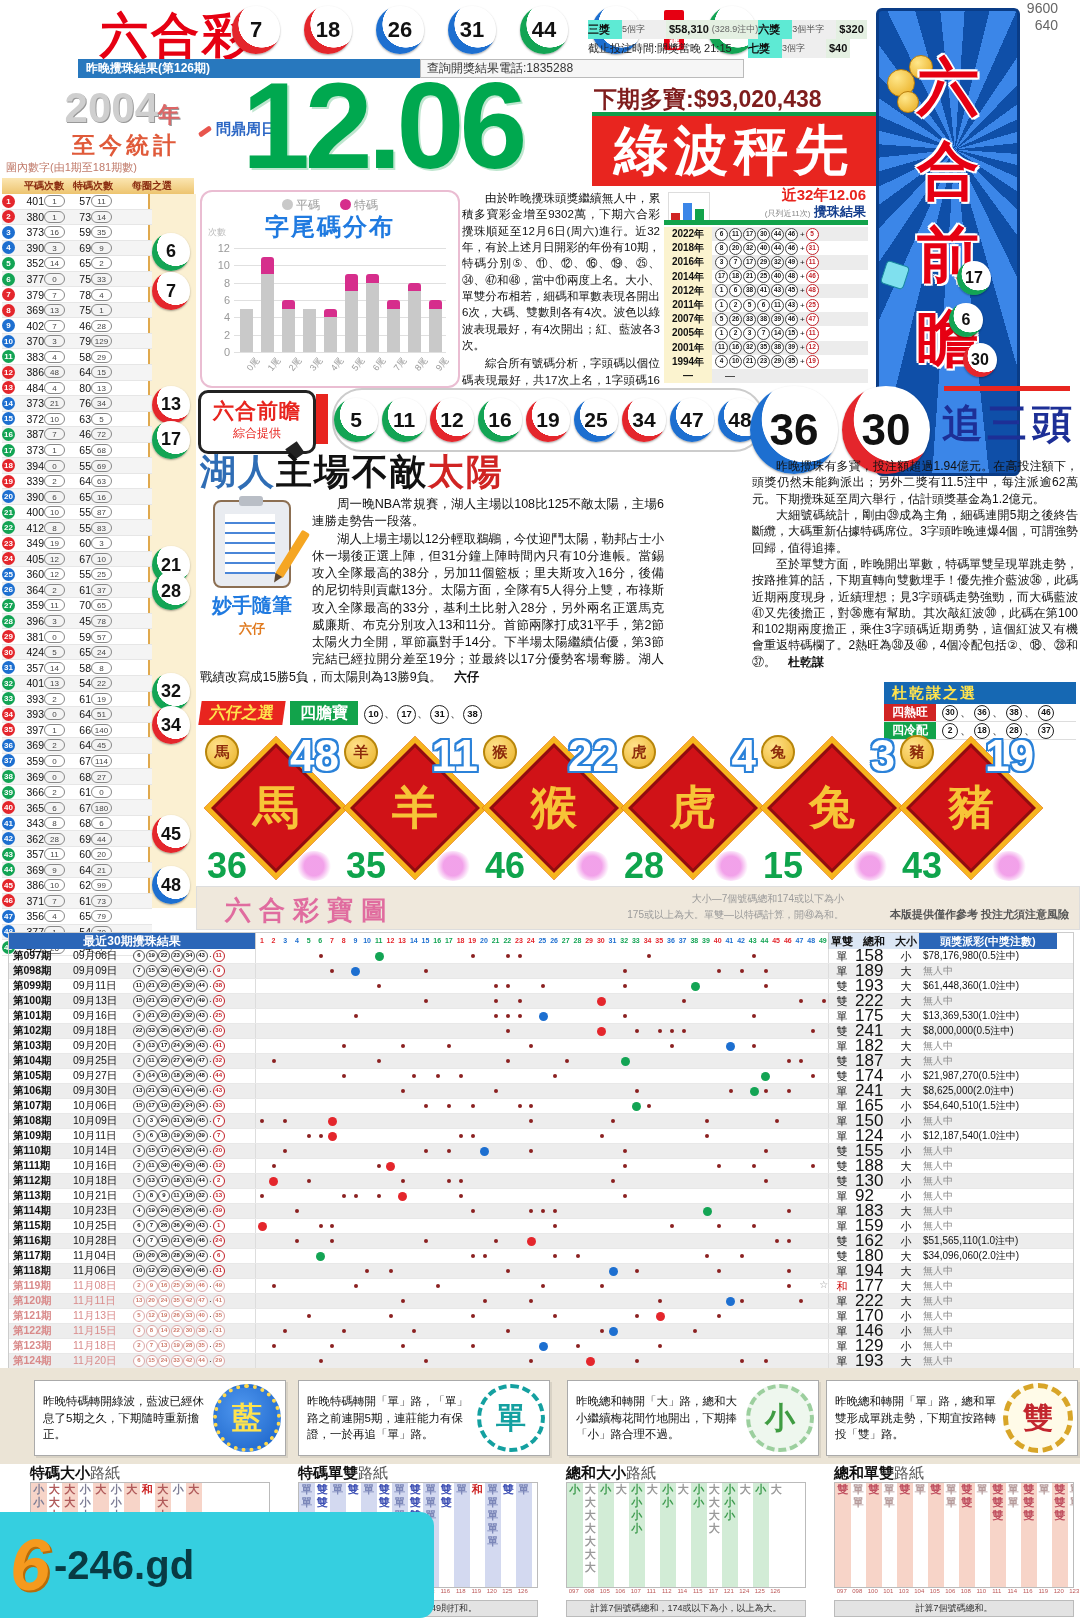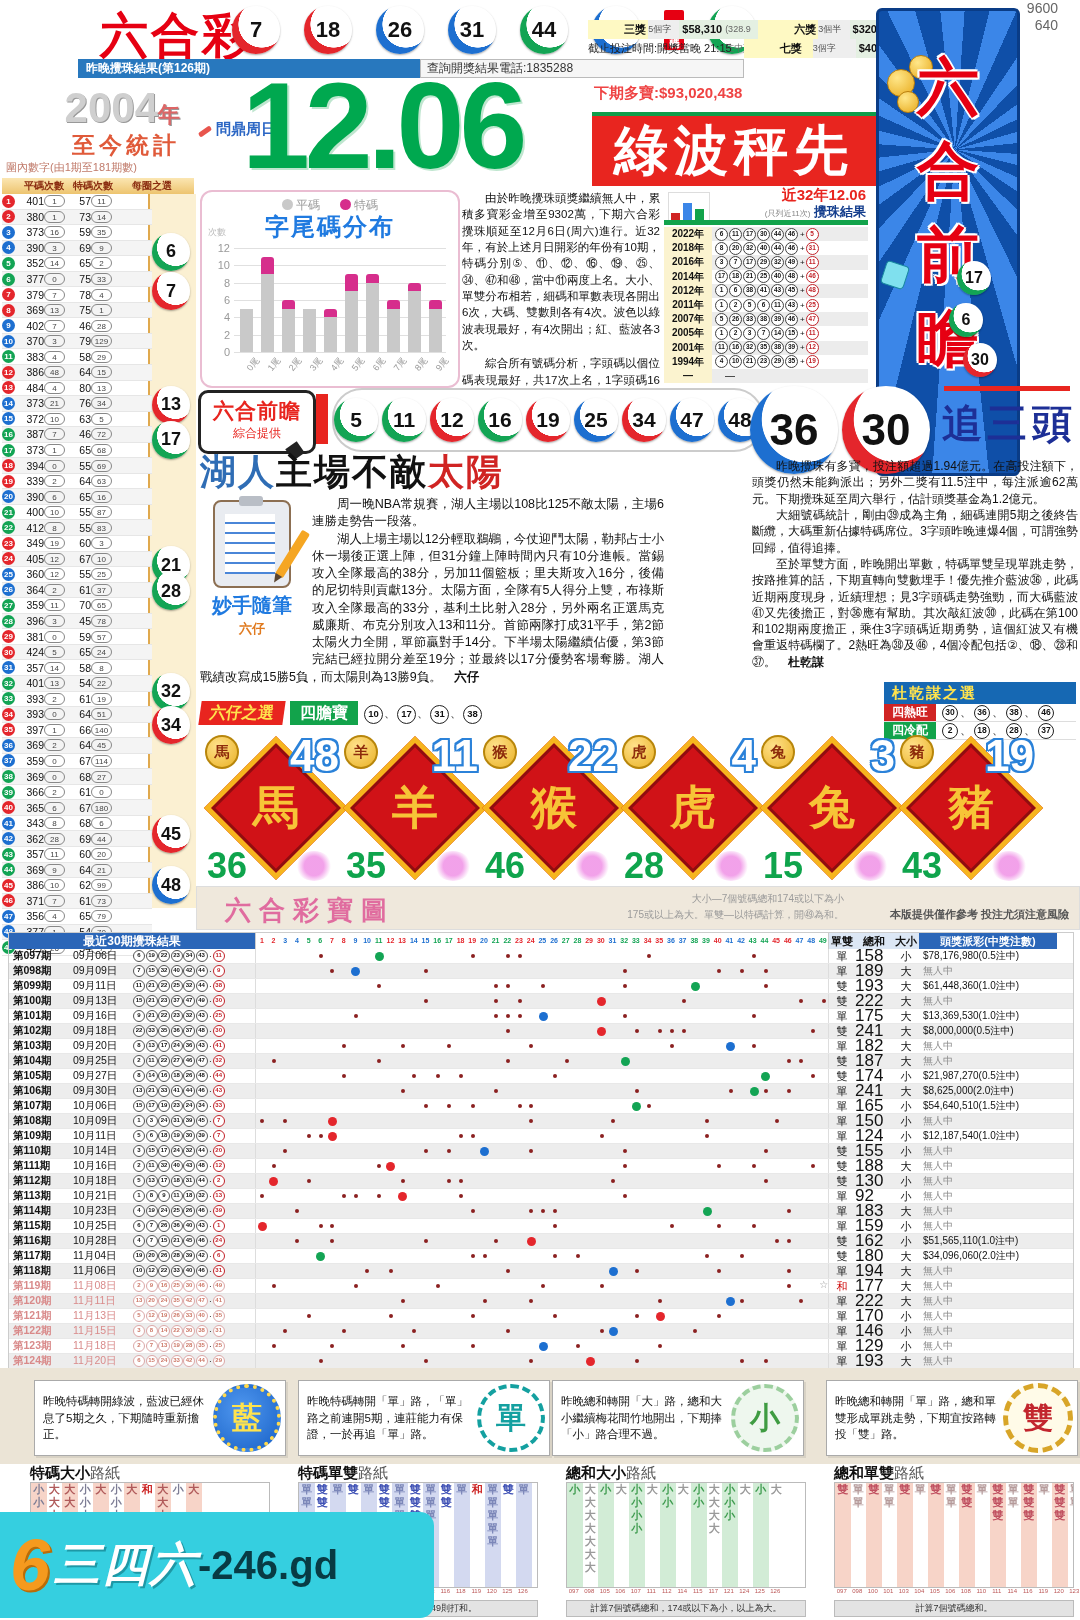--- a/index.html
+++ b/index.html
@@ -13,21 +13,21 @@
         font-weight:bold;color:#111;box-shadow:0 1px 2px rgba(0,0,0,.35);}
   .b48{width:48px;height:48px;font-size:22px;}
   .sp-tag{width:20px;height:40px;background:#e60012;color:#fff;font-size:10px;font-weight:bold;
           display:flex;align-items:center;justify-content:center;writing-mode:vertical-rl;border-radius:2px;}
   #hdr-blue{left:78px;top:59px;width:342px;height:19px;background:#2878be;color:#fff;
             font-size:12px;font-weight:bold;line-height:19px;padding-left:8px;box-sizing:border-box;}
   #hdr-phone{left:420px;top:59px;width:324px;height:19px;background:#f6f6f6;border:1px solid #bbb;
              font-size:12px;line-height:17px;padding-left:6px;box-sizing:border-box;color:#333;}
   #prize{left:588px;top:20px;width:292px;height:58px;font-size:11px;border-collapse:collapse;}
   #prize .pr{display:flex;height:19px;line-height:19px;}
-  .pn{font-weight:bold;width:34px;background:#fef9c3;padding-left:36px;}
+  .pn{font-weight:bold;width:34px;background:#5eead4;}
   .pu{width:44px;color:#555;font-size:9px;background:#eee;}
   .pa{background:#e4f0e2;padding:0 3px;font-weight:bold;}
   .pnote{font-size:9px;color:#666;background:#e4f0e2;}
   #clipped{right:22px;top:0;text-align:right;font-size:14px;color:#666;line-height:17px;}
   
   #rail{left:876px;top:8px;width:138px;height:462px;border:3px solid #0a3c86;border-radius:6px;
         background:repeating-conic-gradient(from 4deg at 55% 30%, #0f4fa8 0deg 10deg, #3b86e8 10deg 20deg);overflow:hidden;}
   .railchar{text-align:center;font-size:62px;font-weight:bold;color:#e60012;line-height:84px;
             text-shadow:-2px 0 #fff,2px 0 #fff,0 -2px #fff,0 2px #fff,2px 2px #fff,-2px -2px #fff;}
   .coin{position:absolute;border-radius:50%;background:radial-gradient(circle at 35% 30%,#ffe78a,#e8a91a);
@@ -53,21 +53,21 @@
   .sc{width:21px;text-align:right;color:#444;font-size:9px;}
   .circ-sm{display:inline-block;min-width:12px;height:12px;border:1px solid #888;border-radius:7px;
            font-size:8px;line-height:11px;text-align:center;padding:0 1px;box-sizing:border-box;}
   .pickball{position:absolute;left:152px;}
   .b36{width:38px;height:38px;font-size:18px;}
   
   #tagline{left:198px;top:120px;font-size:15px;font-weight:bold;color:#2b66c4;}
   .pencil{display:inline-block;width:14px;height:5px;background:#e8554d;transform:rotate(-35deg);margin-right:4px;border-radius:2px;}
   #bigdate{left:242px;top:56px;font-size:122px;font-weight:bold;color:#00a84f;letter-spacing:-5px;
            text-shadow:2px 2px 0 #bfe6cf;}
-  #jackpot{left:594px;top:84px;font-size:15px;font-weight:bold;color:#ef4444;}
+  #jackpot{left:594px;top:84px;font-size:23px;font-weight:bold;color:#7f1d1d;}
   #banner{left:592px;top:112px;width:284px;height:70px;background:#e8251f;border-top:4px solid #0e9e4a;
           color:#fff;font-size:54px;font-weight:bold;letter-spacing:6px;display:flex;align-items:center;justify-content:center;}
   
   #chartbox{left:200px;top:190px;width:256px;height:194px;border:2px solid #eabdd2;border-radius:12px;background:#fff;}
   #legend{position:absolute;left:0;top:5px;width:100%;display:flex;justify-content:center;gap:20px;
           font-size:12px;color:#999;}
   .ldot{display:inline-block;width:11px;height:11px;border-radius:50%;margin-right:3px;vertical-align:-1px;}
   #ctitle{position:absolute;left:0;top:19px;width:100%;text-align:center;font-size:24px;font-weight:bold;
           color:#1f7ae0;letter-spacing:2px;}
   #cylab{position:absolute;left:6px;top:34px;font-size:9px;color:#bbb;}
@@ -1961,21 +1961,21 @@
 <div class="abs" id="cstrip"></div>
 <div id="comments">
     <div class="cbox" style="left: 34px;">
       <div class="ctext">昨晚特碼轉開綠波，藍波已經休息了5期之久，下期隨時重新擔正。</div>
       <div class="stamp s-blue">藍</div>
     </div>
     <div class="cbox" style="left: 298px;">
       <div class="ctext">昨晚特碼轉開「單」路，「單」路之前連開5期，連莊能力有保證，一於再追「單」路。</div>
       <div class="stamp s-teal">單</div>
     </div>
-    <div class="cbox" style="left: 552px;">
+    <div class="cbox" style="left: 567px;">
       <div class="ctext">昨晚總和轉開「大」路，總和大小繼續梅花間竹地開出，下期捧「小」路合理不過。</div>
       <div class="stamp s-green">小</div>
     </div>
     <div class="cbox" style="left: 826px;">
       <div class="ctext">昨晚總和轉開「單」路，總和單雙形成單跳走勢，下期宜按路轉投「雙」路。</div>
       <div class="stamp s-red">雙</div>
     </div>
   </div>
 <div id="roads">
     <div class="rpanel" style="left: 30px;">
@@ -2293,15 +2293,14 @@
         <span class="rlab">119</span>
         <span class="rlab">120</span>
         <span class="rlab">123</span>
       </div>
       <div class="rfoot">計算7個號碼總和。</div>
     </div>
   </div>
 
 <div class="abs" id="wm">
   <span class="six">6</span>
-  <span class="cjk">三四六</span>
   <span class="gd">-246.gd</span>
 </div>
 
 </body></html>

